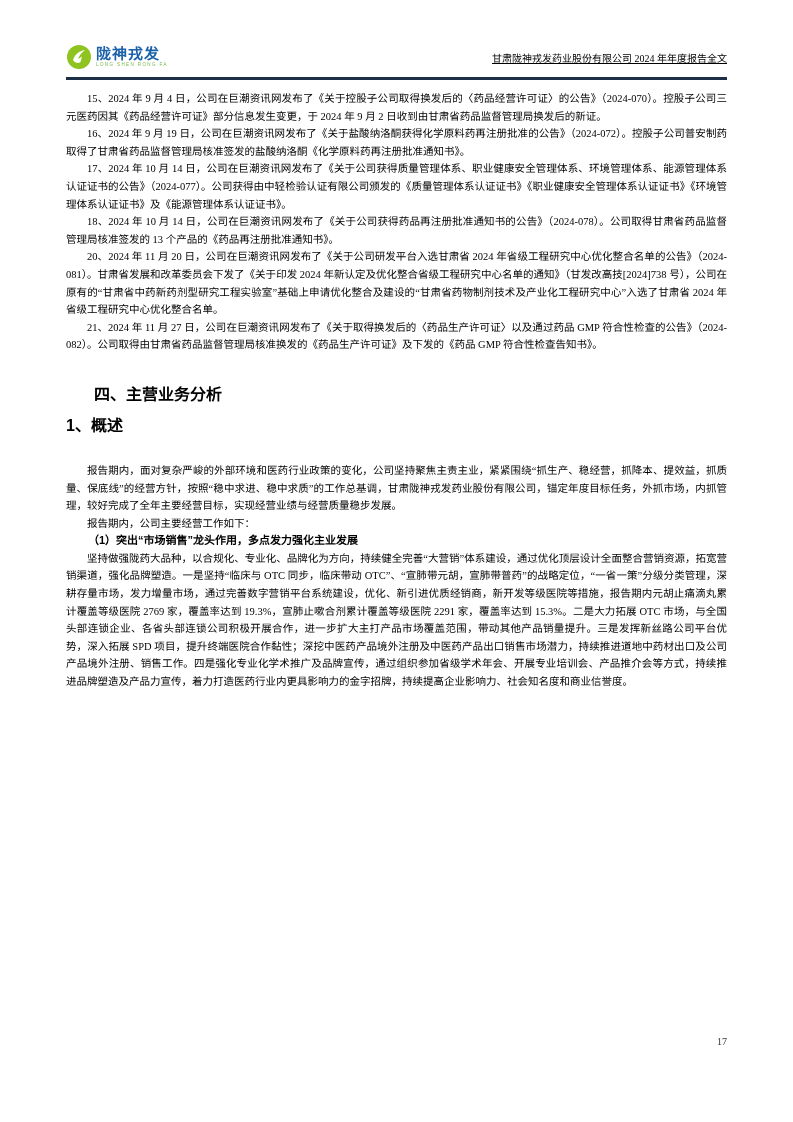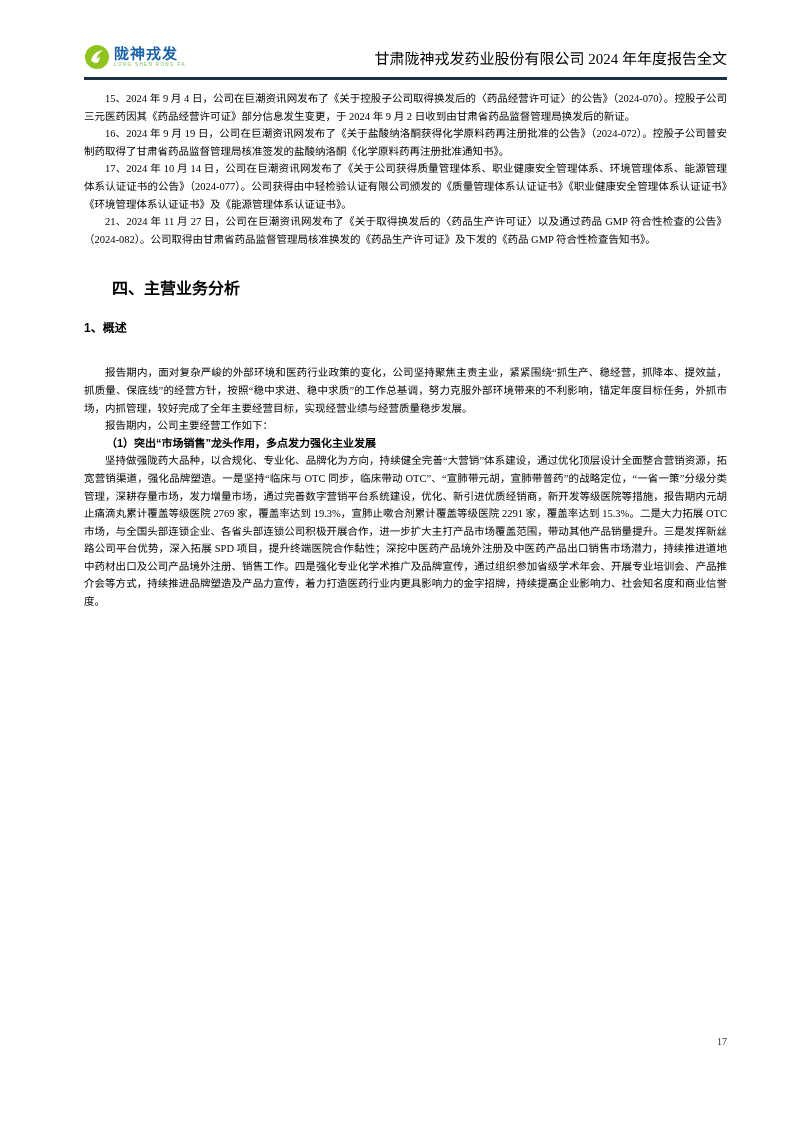--- a/index.html
+++ b/index.html
@@ -9,21 +9,21 @@
     height: 1122px;
     position: relative;
     font-family: "Liberation Serif", "DejaVu Serif", serif;
     color: #000000;
     overflow: hidden;
   }
   .page {
     position: relative;
     width: 793px;
     height: 1122px;
-    padding: 44px 66px 0 84px;
+    padding: 44px 66px 0 66px;
   }
   
   .header {
     display: flex;
     justify-content: space-between;
     align-items: center;
   }
   .logo {
     display: flex;
     align-items: center;
@@ -39,23 +39,24 @@
     line-height: 1.05;
   }
   .logo-text-en {
     font-family: "Liberation Sans", sans-serif;
     font-size: 4.5px;
     letter-spacing: 1.4px;
     color: #7ab648;
     line-height: 1.2;
   }
   .header-title {
-    font-size: 15px;
+    font-size: 10px;
     color: #000000;
     white-space: nowrap;
+    text-decoration: underline;
   }
   .header-rule {
     margin-top: 7px;
     border-bottom: 3px solid #1d2f45;
   }
   
   .content { margin-top: 10px; }
   .para {
     font-size: 10.5px;
     line-height: 17.6px;
@@ -66,22 +67,22 @@
     font-family: "Liberation Sans", sans-serif;
     font-weight: bold;
     font-size: 16px;
     margin-top: 30px;
     line-height: 22px;
     margin-left: 28px;
   }
   .sub-heading {
     font-family: "Liberation Sans", sans-serif;
     font-weight: bold;
-    font-size: 12px;
-    margin-top: 20px;
+    font-size: 16px;
+    margin-top: 12px;
     line-height: 16px;
   }
   .overview-block { margin-top: 28px; }
   .bold-item-heading {
     font-family: "Liberation Sans", sans-serif;
     font-weight: bold;
     font-size: 11px;
     line-height: 17.6px;
     text-indent: 2em;
     text-align: justify;
@@ -114,29 +115,31 @@
     <div class="header-title">甘肃陇神戎发药业股份有限公司 2024 年年度报告全文</div>
   </div>
   <div class="header-rule"></div>
 
   <div class="content">
 
     <div>
       <p class="para">15、2024 年 9 月 4 日，公司在巨潮资讯网发布了《关于控股子公司取得换发后的〈药品经营许可证〉的公告》（2024-070）。控股子公司三元医药因其《药品经营许可证》部分信息发生变更，于 2024 年 9 月 2 日收到由甘肃省药品监督管理局换发后的新证。</p>
       <p class="para">16、2024 年 9 月 19 日，公司在巨潮资讯网发布了《关于盐酸纳洛酮获得化学原料药再注册批准的公告》（2024-072）。控股子公司普安制药取得了甘肃省药品监督管理局核准签发的盐酸纳洛酮《化学原料药再注册批准通知书》。</p>
       <p class="para">17、2024 年 10 月 14 日，公司在巨潮资讯网发布了《关于公司获得质量管理体系、职业健康安全管理体系、环境管理体系、能源管理体系认证证书的公告》（2024-077）。公司获得由中轻检验认证有限公司颁发的《质量管理体系认证证书》《职业健康安全管理体系认证证书》《环境管理体系认证证书》及《能源管理体系认证证书》。</p>
+      <p class="para">18、2024 年 10 月 14 日，公司在巨潮资讯网发布了《关于公司获得药品再注册批准通知书的公告》（2024-078）。公司取得甘肃省药品监督管理局核准签发的 13 个产品的《药品再注册批准通知书》。</p>
+      <p class="para">20、2024 年 11 月 20 日，公司在巨潮资讯网发布了《关于公司研发平台入选甘肃省 2024 年省级工程研究中心优化整合名单的公告》（2024-081）。甘肃省发展和改革委员会下发了《关于印发 2024 年新认定及优化整合省级工程研究中心名单的通知》（甘发改高技[2024]738 号），公司在原有的“甘肃省中药新药剂型研究工程实验室”基础上申请优化整合及建设的“甘肃省药物制剂技术及产业化工程研究中心”入选了甘肃省 2024 年省级工程研究中心优化整合名单。</p>
       <p class="para">21、2024 年 11 月 27 日，公司在巨潮资讯网发布了《关于取得换发后的〈药品生产许可证〉以及通过药品 GMP 符合性检查的公告》（2024-082）。公司取得由甘肃省药品监督管理局核准换发的《药品生产许可证》及下发的《药品 GMP 符合性检查告知书》。</p>
     </div>
 
     <h2 class="section-heading">四、主营业务分析</h2>
 
     <h3 class="sub-heading">1、概述</h3>
 
     <div class="overview-block">
-      <p class="para">报告期内，面对复杂严峻的外部环境和医药行业政策的变化，公司坚持聚焦主责主业，紧紧围绕“抓生产、稳经营，抓降本、提效益，抓质量、保底线”的经营方针，按照“稳中求进、稳中求质”的工作总基调，努力克服外部环境带来的不利影响，锚定年度目标任务，外抓市场，内抓管理，较好完成了全年主要经营目标，实现经营业绩与经营质量稳步发展。</p>
+      <p class="para">报告期内，面对复杂严峻的外部环境和医药行业政策的变化，公司坚持聚焦主责主业，紧紧围绕“抓生产、稳经营，抓降本、提效益，抓质量、保底线”的经营方针，按照“稳中求进、稳中求质”的工作总基调，甘肃陇神戎发药业股份有限公司，锚定年度目标任务，外抓市场，内抓管理，较好完成了全年主要经营目标，实现经营业绩与经营质量稳步发展。</p>
       <p class="para">报告期内，公司主要经营工作如下：</p>
       <p class="bold-item-heading">（1）突出“市场销售”龙头作用，多点发力强化主业发展</p>
       <p class="para">坚持做强陇药大品种，以合规化、专业化、品牌化为方向，持续健全完善“大营销”体系建设，通过优化顶层设计全面整合营销资源，拓宽营销渠道，强化品牌塑造。一是坚持“临床与 OTC 同步，临床带动 OTC”、“宣肺带元胡，宣肺带普药”的战略定位，“一省一策”分级分类管理，深耕存量市场，发力增量市场，通过完善数字营销平台系统建设，优化、新引进优质经销商，新开发等级医院等措施，报告期内元胡止痛滴丸累计覆盖等级医院 2769 家，覆盖率达到 19.3%，宣肺止嗽合剂累计覆盖等级医院 2291 家，覆盖率达到 15.3%。二是大力拓展 OTC 市场，与全国头部连锁企业、各省头部连锁公司积极开展合作，进一步扩大主打产品市场覆盖范围，带动其他产品销量提升。三是发挥新丝路公司平台优势，深入拓展 SPD 项目，提升终端医院合作黏性；深挖中医药产品境外注册及中医药产品出口销售市场潜力，持续推进道地中药材出口及公司产品境外注册、销售工作。四是强化专业化学术推广及品牌宣传，通过组织参加省级学术年会、开展专业培训会、产品推介会等方式，持续推进品牌塑造及产品力宣传，着力打造医药行业内更具影响力的金字招牌，持续提高企业影响力、社会知名度和商业信誉度。</p>
     </div>
 
   </div>
 
   <div class="page-number">17</div>
 
 </div>

